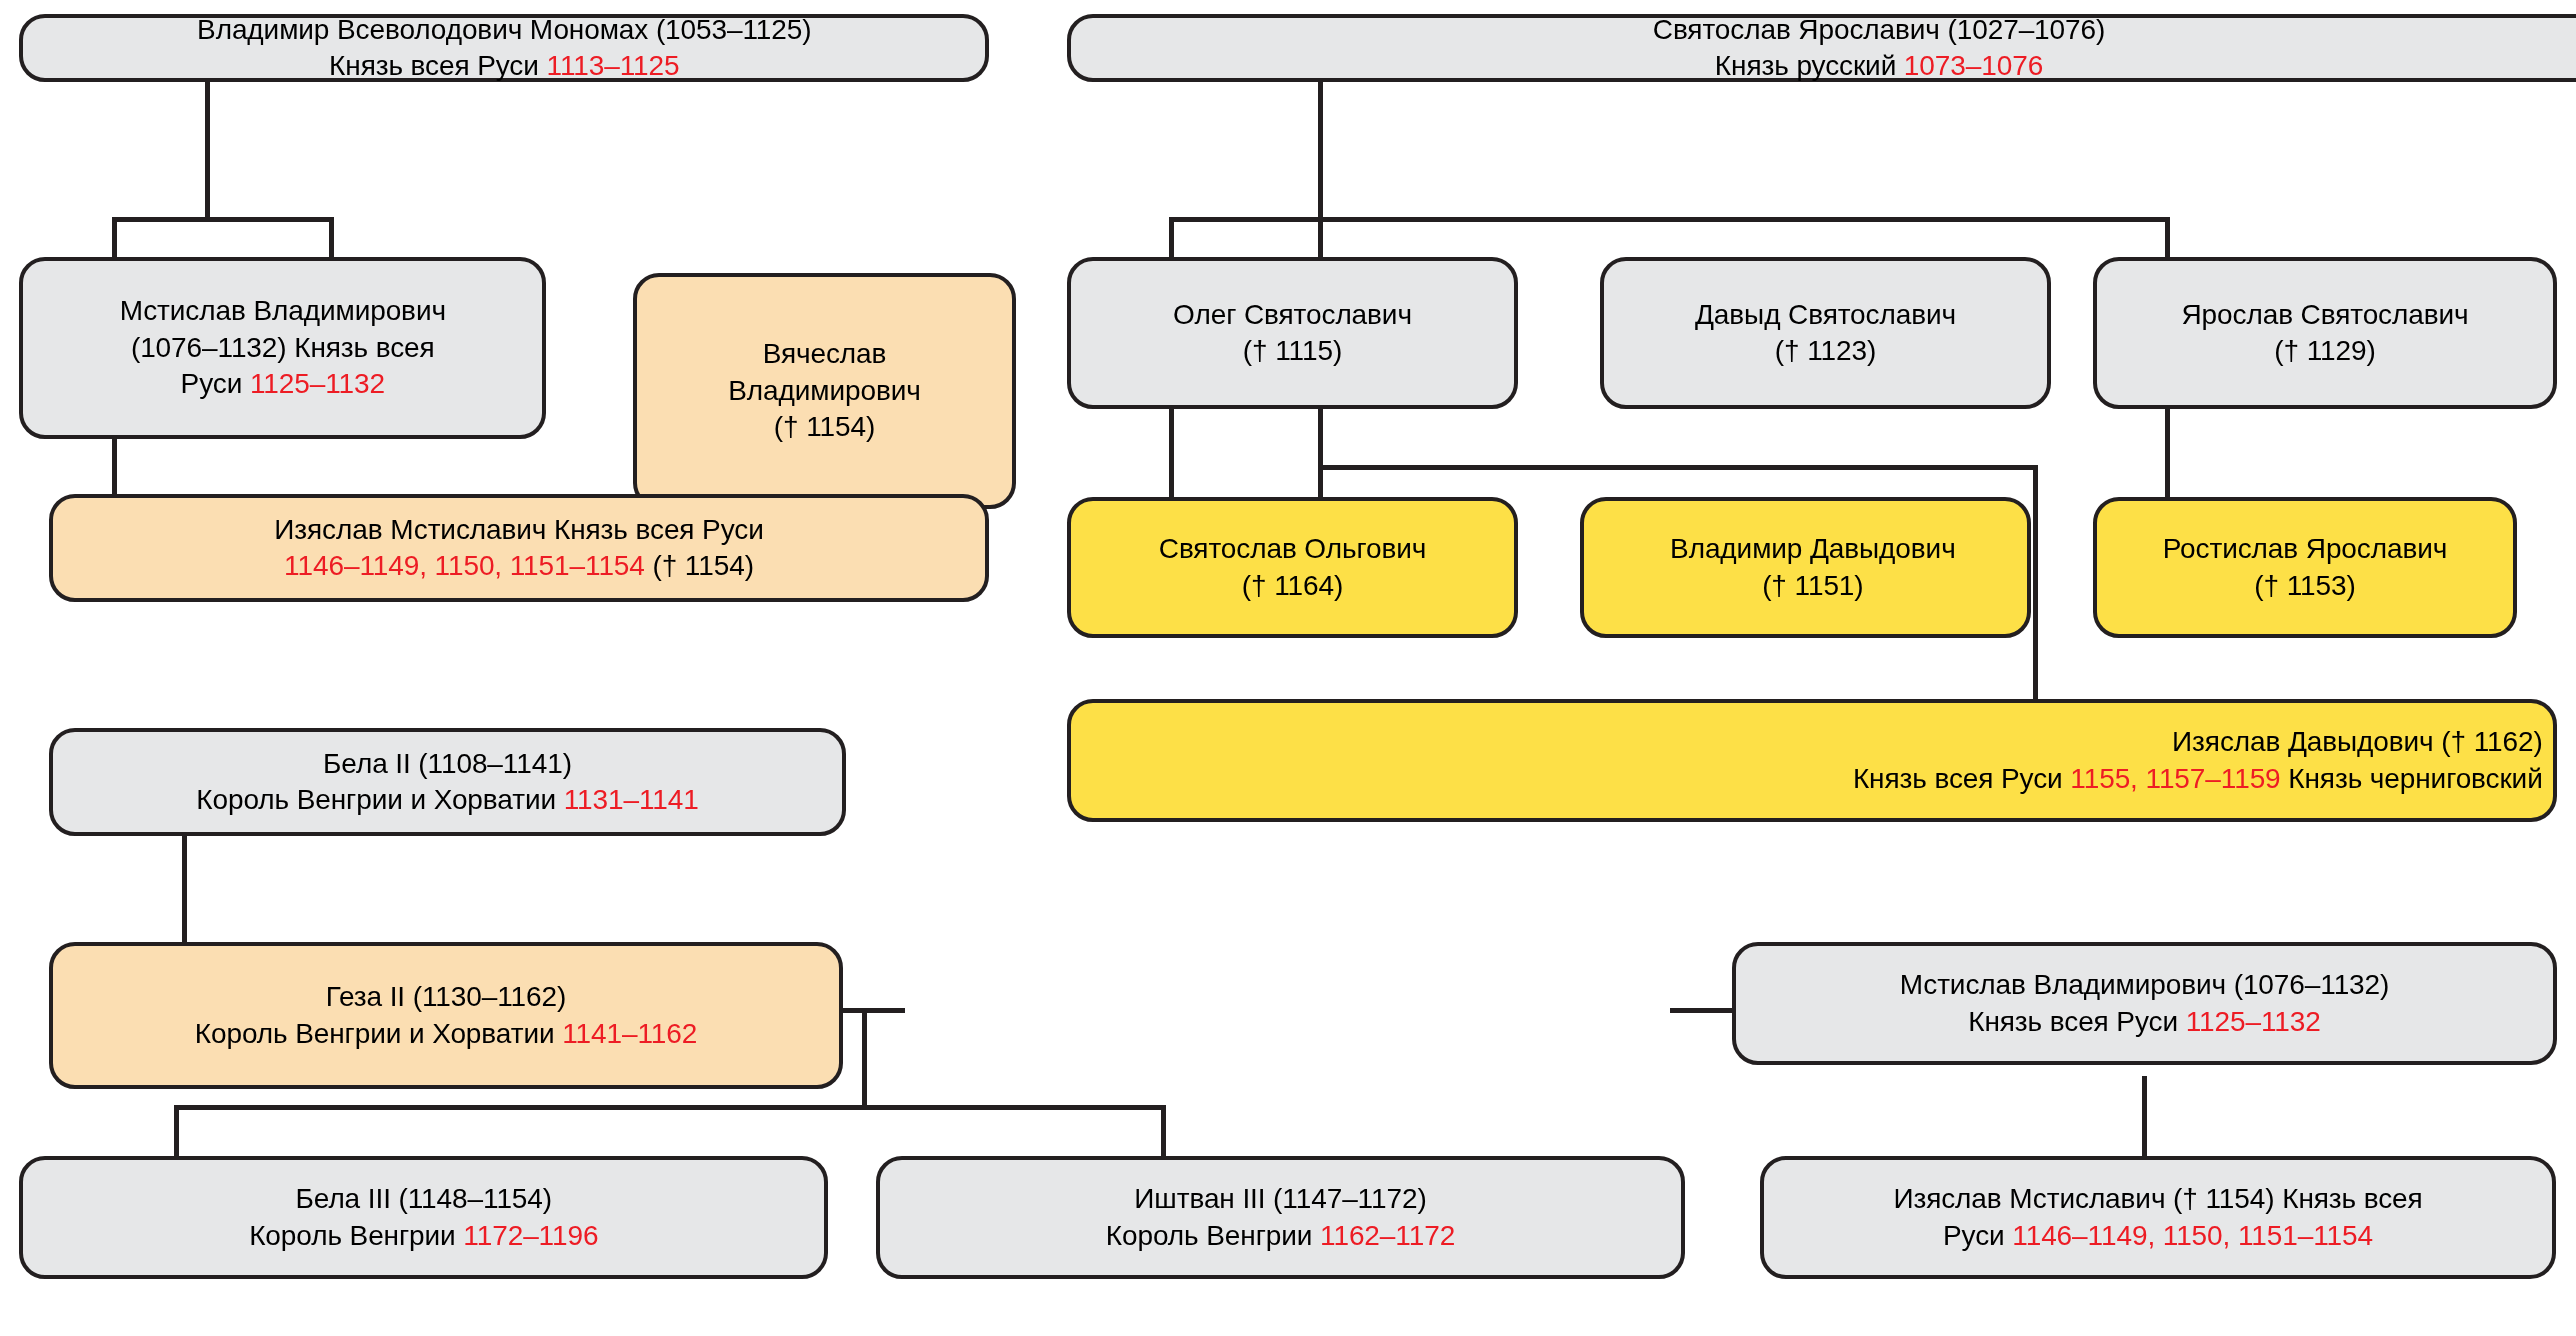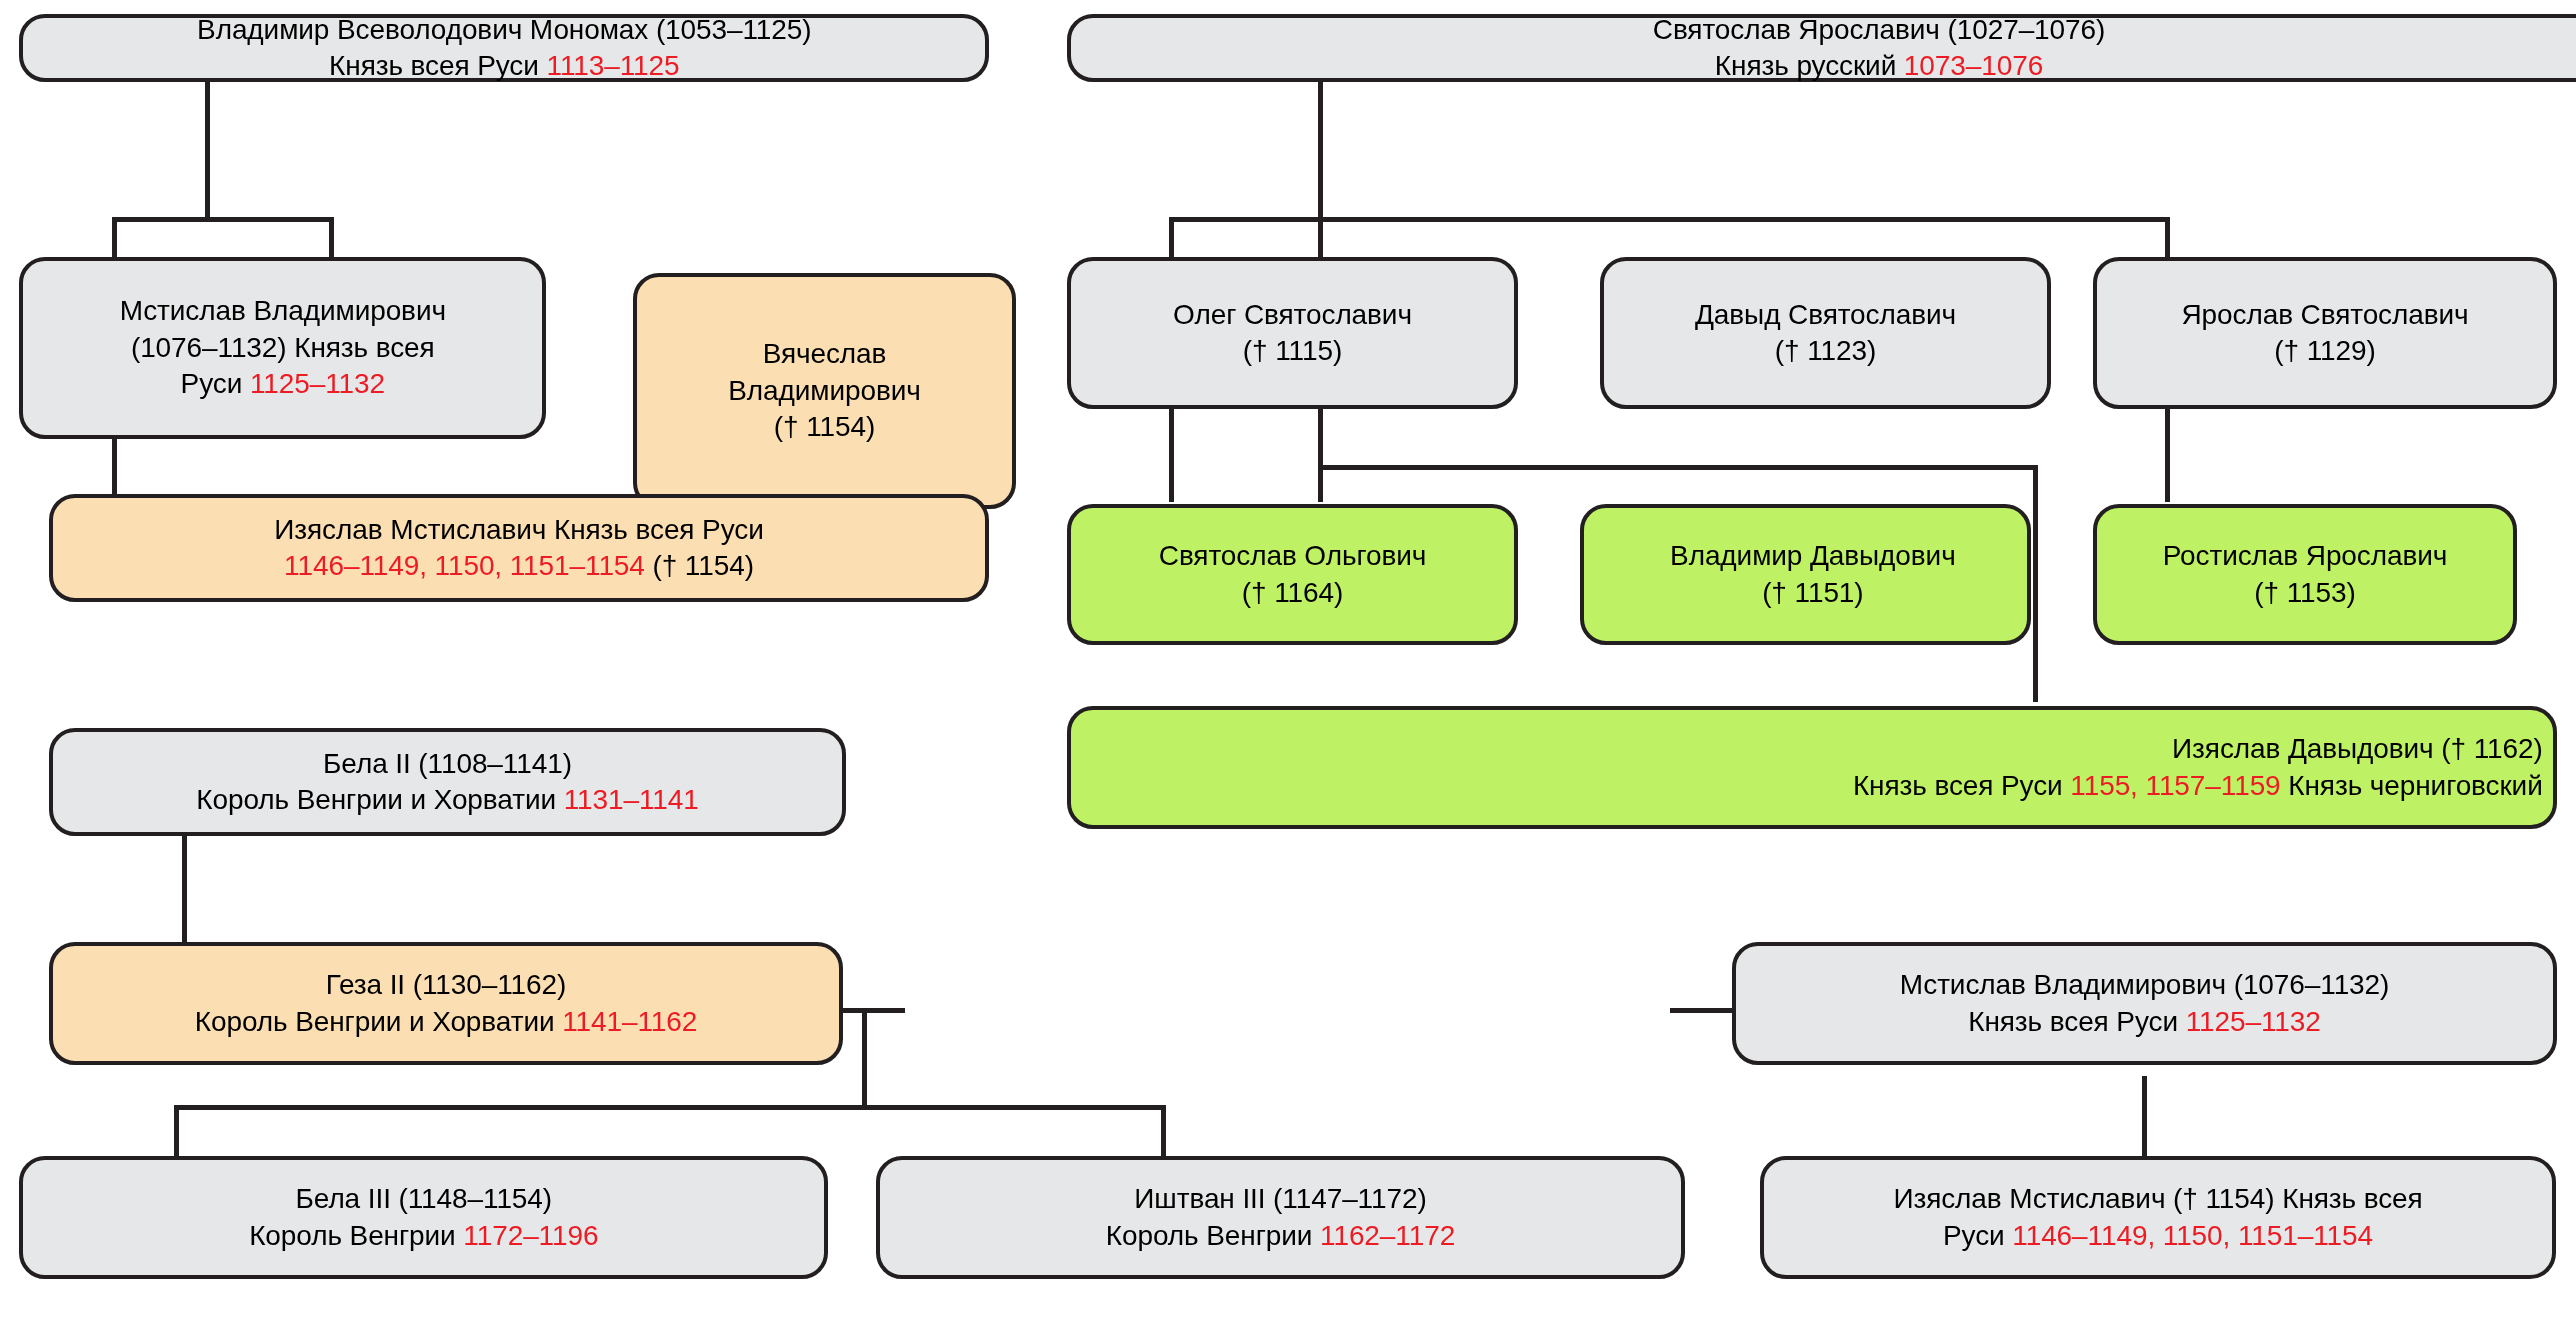--- a/index.html
+++ b/index.html
@@ -28,21 +28,21 @@
     font-size: 28px;
     line-height: 1.30;
     color: #000000;
     letter-spacing: -0.1px;
     padding: 3.9px 10.3px;
     z-index: 5;
   }
   .node .inner { width: 100%; }
   .gray   { background: #e6e7e8; }
   .orange { background: #fbdeb2; }
-  .green  { background: #bef264; margin-top: 7px; }
+  .green  { background: #fde047; }
   .red { color: #ed1c24; }
   .line {
     position: absolute;
     background: #231f20;
     z-index: 1;
   }
   .vline { width: 4.5px; }
   .hline { height: 4.5px; }
 </style>
 </head>
@@ -180,21 +180,21 @@
 
   <div class="node gray" style="left:49px; top:728px; width:797px; height:108px;">
     <div class="inner">
       <div>Бела II (1108–1141)</div>
       <div>
         <span>Король Венгрии и Хорватии </span><span class="red">1131–1141</span>
       </div>
     </div>
   </div>
 
-  <div class="node orange" style="left:49px; top:942px; width:794px; height:123px;">
+  <div class="node orange" style="left:49px; top:942px; width:794px; height:147px;">
     <div class="inner">
       <div>Геза II (1130–1162)</div>
       <div>
         <span>Король Венгрии и Хорватии </span><span class="red">1141–1162</span>
       </div>
     </div>
   </div>
 
 
   <div class="node gray" style="left:1732px; top:942px; width:825px; height:123px;">

